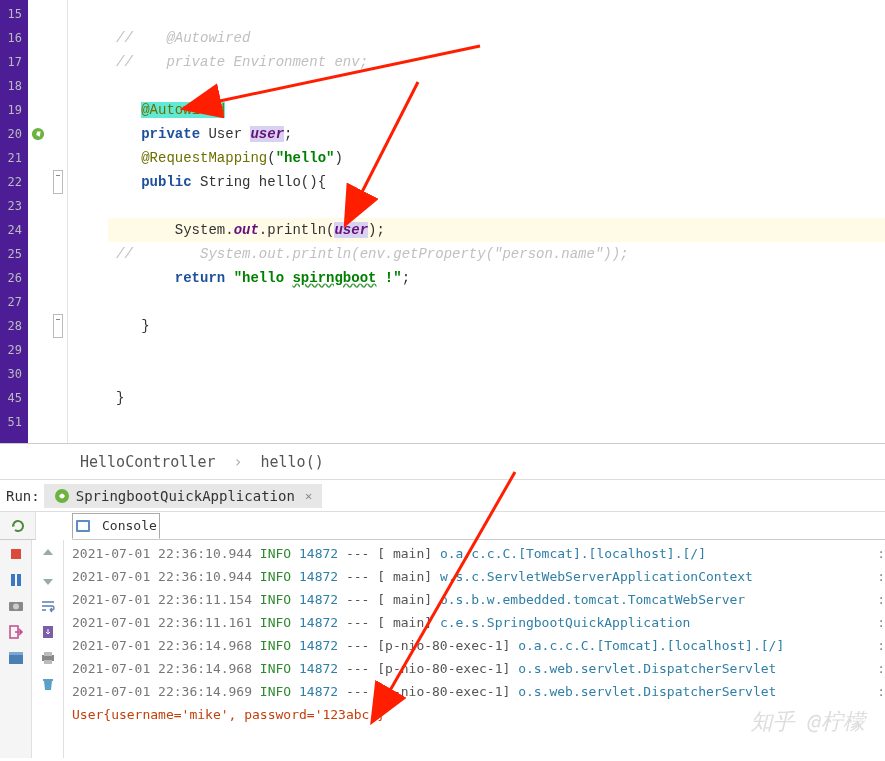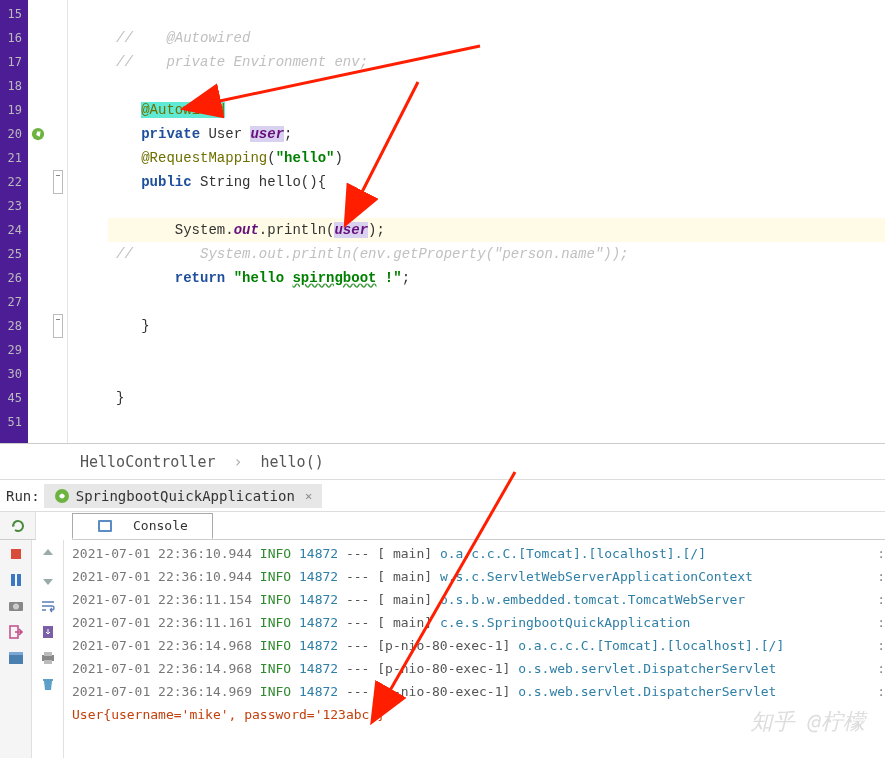--- a/index.html
+++ b/index.html
@@ -88,21 +88,21 @@
     padding:4px 10px;background:#e7e7e7;
     margin-left:4px;
   }
   .close-x{color:#888;font-size:12px;margin-left:4px;}
   .panel-tabs {
     display:flex;align-items:center;
     border-bottom:1px solid #ccc;
     height:28px;
     margin-left:36px;
   }
-  .ptab{padding:4px 24px;display:flex;align-items:center;gap:20px;font-size:13px;border:1px solid transparent;}
+  .ptab{padding:4px 2px;display:flex;align-items:center;gap:11px;font-size:13px;border:1px solid transparent;}
   .ptab.active{background:#fff;border:1px solid #aaa;border-bottom:1px solid #fff;}
   .bottom-area{display:flex;height:218px;}
   .left-tool{width:32px;background:#f5f5f5;display:flex;flex-direction:column;align-items:center;gap:10px;padding-top:6px;border-right:1px solid #e0e0e0;}
   .mid-tool{width:32px;display:flex;flex-direction:column;align-items:center;gap:10px;padding-top:6px;border-right:1px solid #e0e0e0;}
   .console{
     flex:1;
     font-family: Consolas, monospace;
     font-size:13px;
     padding:2px 0 0 8px;
     line-height:23px;

